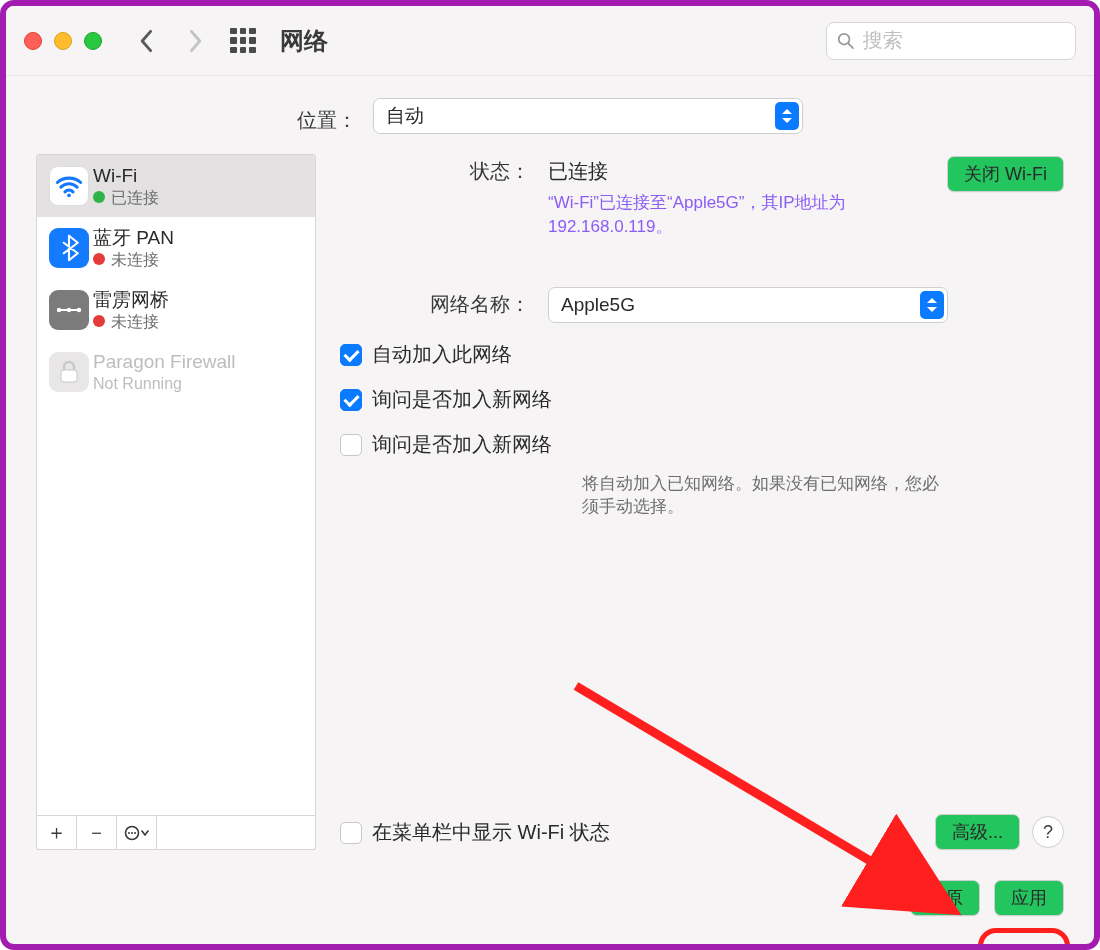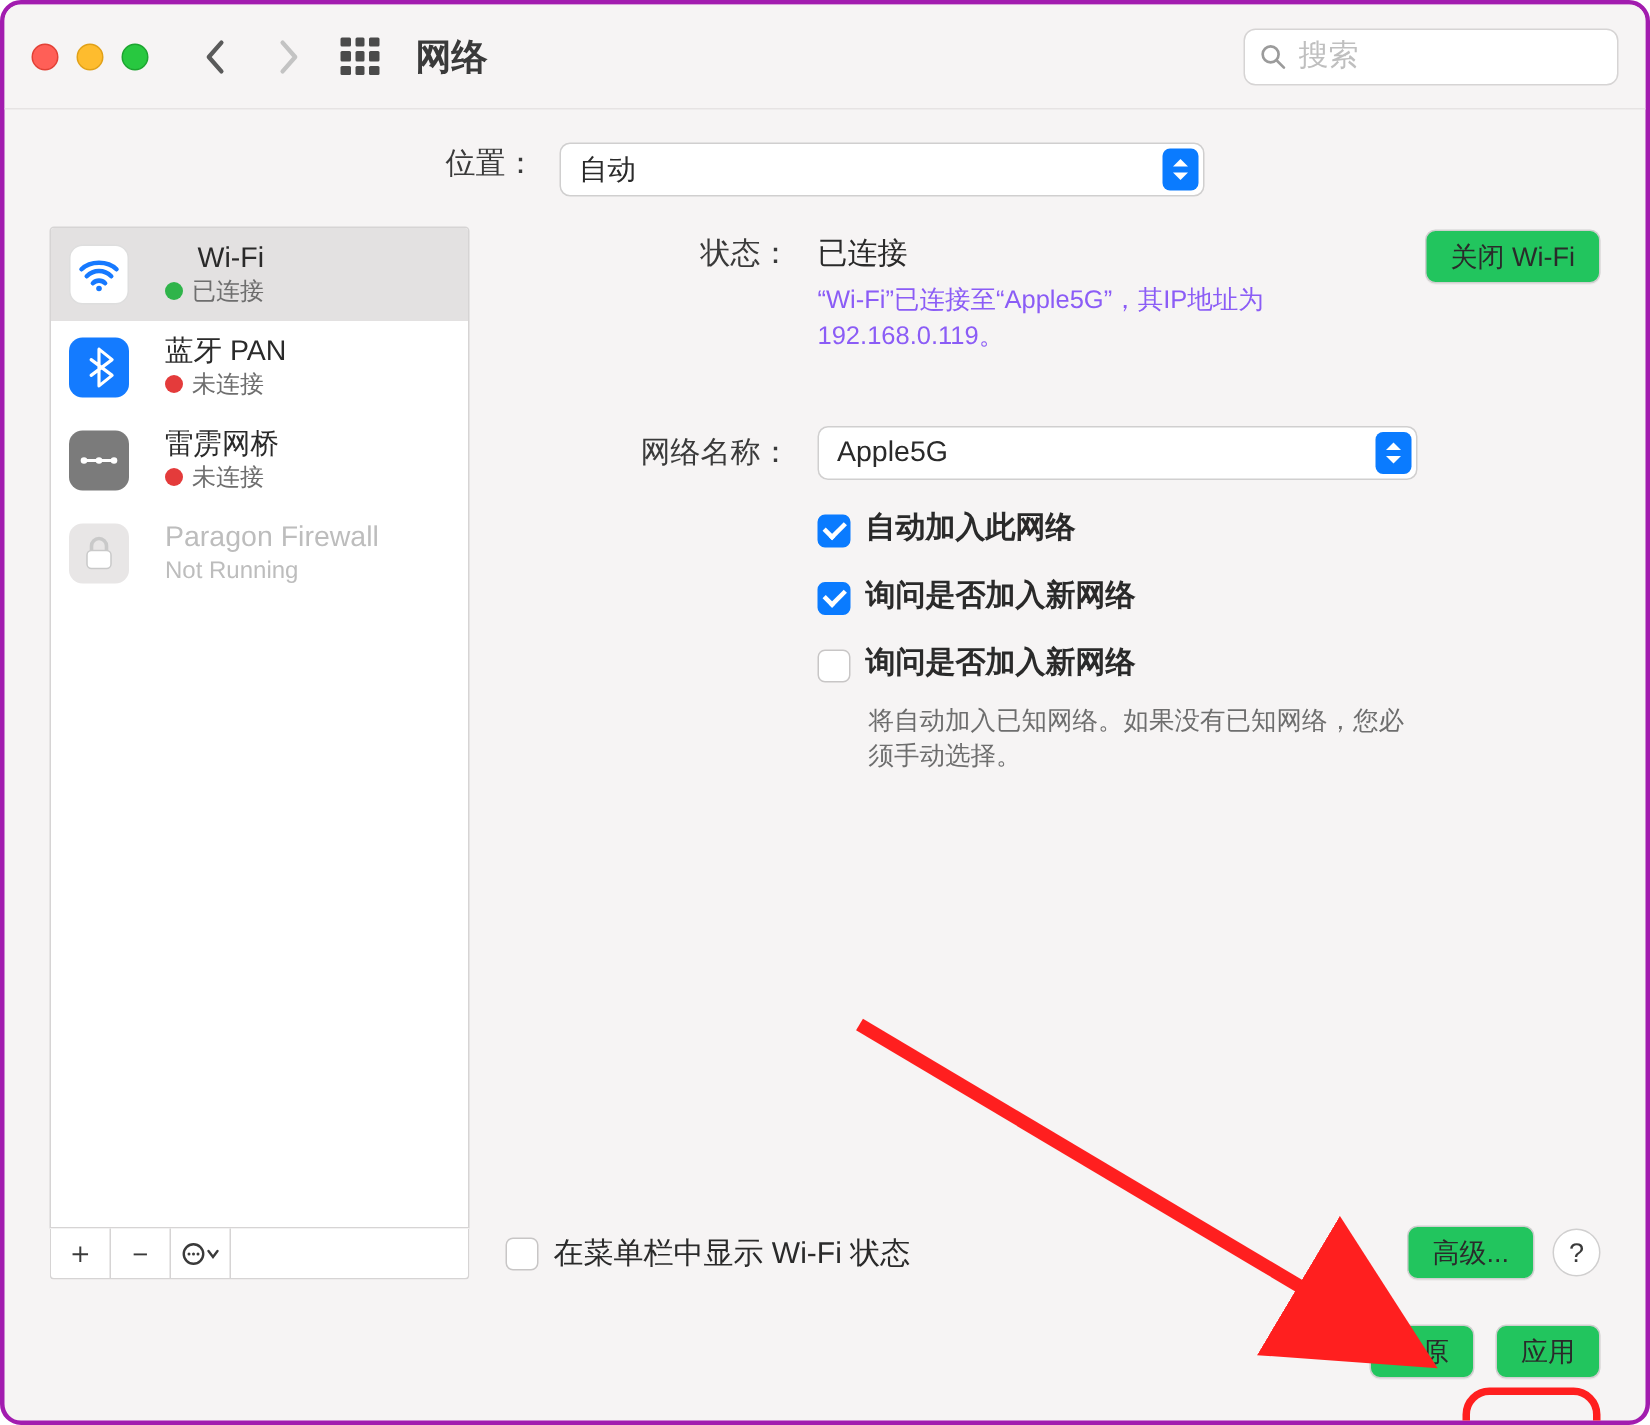--- a/index.html
+++ b/index.html
@@ -1,17 +1,17 @@
 <!DOCTYPE html>
 <html><head>
 <meta charset="utf-8">
 <style>
   * { box-sizing: border-box; margin: 0; padding: 0; }
   html, body { width: 1100px; height: 950px; background: #fff; font-family: -apple-system, "Helvetica Neue", Arial, sans-serif; font-size: 18px; color: #2a2a2a; }
-  .window { width: 1100px; height: 950px; border: 3px solid #a21caf; border-radius: 14px; overflow: hidden; background: #f6f4f4; display: flex; flex-direction: column; position: relative; }
+  .window { width: 1100px; height: 950px; border: 6px solid #a21caf; border-radius: 14px; overflow: hidden; background: #f6f4f4; display: flex; flex-direction: column; position: relative; }
 
   
   .toolbar { height: 70px; display: flex; align-items: center; padding: 0 18px; gap: 14px; background: #f6f4f4; border-bottom: 1px solid #e6e3e3; }
   .traffic { display: flex; gap: 12px; margin-right: 14px; }
   .dot { width: 18px; height: 18px; border-radius: 50%; }
   .dot.red { background: #ff5f57; border: 1px solid #e24136; }
   .dot.yellow { background: #febc2e; border: 1px solid #e1a118; }
   .dot.green { background: #28c840; border: 1px solid #1da530; }
   .nav-btn { width: 34px; height: 34px; display: flex; align-items: center; justify-content: center; color: #8a8a8a; border-radius: 6px; }
   .nav-btn.enabled { color: #4a4a4a; }
@@ -21,36 +21,36 @@
   .spacer { flex: 1; }
   .search { display: flex; align-items: center; background: #fff; border: 1px solid #d6d4d4; border-radius: 8px; height: 38px; padding: 0 10px; width: 250px; color: #9b9b9b; }
   .search svg { margin-right: 8px; }
   .search input { border: none; outline: none; background: transparent; font-size: 20px; color: #ef4444; width: 100%; }
   .search input::placeholder { color: #bfbfbf; }
 
   
   .content { flex: 1; padding: 22px 30px 28px 30px; display: flex; flex-direction: column; gap: 20px; position: relative; }
 
   
-  .location-row { display: flex; align-items: flex-start; justify-content: center; gap: 16px; }
+  .location-row { display: flex; align-items: flex-end; justify-content: center; gap: 16px; }
   .location-row .label { color: #3a3a3a; font-size: 20px; }
   .select { position: relative; background: #fff; border: 1px solid #d0cfcf; border-radius: 7px; height: 36px; display: flex; align-items: center; padding: 0 38px 0 12px; font-size: 19px; }
   .select .stepper { position: absolute; right: 3px; top: 3px; bottom: 3px; width: 24px; background: #0a7bff; border-radius: 5px; display: flex; flex-direction: column; align-items: center; justify-content: center; }
   .select .stepper::before, .select .stepper::after { content: ""; width: 0; height: 0; border-left: 5px solid transparent; border-right: 5px solid transparent; }
   .select .stepper::before { border-bottom: 5px solid #fff; margin-bottom: 2px; }
   .select .stepper::after  { border-top: 5px solid #fff; margin-top: 2px; }
   .location-select { width: 430px; }
 
   
   .panes { flex: 1; display: flex; gap: 24px; min-height: 0; }
 
   
   .sidebar { width: 280px; display: flex; flex-direction: column; }
   .service-list { flex: 1; background: #fff; border: 1px solid #d6d4d4; border-radius: 3px 3px 0 0; overflow: hidden; }
-  .service { display: flex; align-items: center; gap: 24px; padding: 10px 12px; text-align: right; }
+  .service { display: flex; align-items: center; gap: 4px; padding: 10px 12px; }
   .service.selected { background: #e3e1e1; }
   .svc-icon { width: 40px; height: 40px; border-radius: 9px; display: flex; align-items: center; justify-content: center; flex-shrink: 0; }
   .svc-meta { display: flex; flex-direction: column; line-height: 1.2; }
   .svc-name { font-size: 19px; color: #2a2a2a; }
   .svc-status { font-size: 16px; color: #6e6e6e; display: flex; align-items: center; gap: 6px; }
   .status-dot { width: 12px; height: 12px; border-radius: 50%; display: inline-block; }
   .status-dot.green { background: #2fb44a; }
   .status-dot.red { background: #e43b3b; }
   .service.dim .svc-name, .service.dim .svc-status { color: #bdbdbd; }
   .sidebar-toolbar { display: flex; border: 1px solid #d6d4d4; border-top: none; border-radius: 0 0 3px 3px; height: 34px; background: #fff; }
@@ -61,21 +61,21 @@
   
   .right { flex: 1; display: flex; flex-direction: column; gap: 10px; position: relative; }
   .row { display: flex; align-items: flex-start; gap: 18px; }
   .row .rlabel { width: 190px; text-align: right; font-size: 20px; color: #3a3a3a; padding-top: 4px; }
   .row .rvalue { flex: 1; }
   .status-val { font-size: 20px; padding-top: 4px; }
   .status-desc { color: #8b5cf6; font-size: 17px; margin-top: 6px; max-width: 420px; line-height: 1.4; }
   .btn { background: #22c55e; border: 1px solid #d0cfcf; border-radius: 7px; padding: 5px 16px; font-size: 18px; color: #2a2a2a; box-shadow: 0 1px 0 rgba(0,0,0,0.03); }
   .wifi-off { align-self: flex-start; margin-top: 2px; }
   .network-select { width: 400px; }
-  .chk-row { display: flex; align-items: flex-end; gap: 10px; margin-left: 208px; margin-top: 8px; font-weight: bold; }
+  .chk-row { display: flex; align-items: center; gap: 10px; margin-top: 8px; }
   .chk { width: 22px; height: 22px; border-radius: 5px; border: 1px solid #c8c6c6; background: #fff; display: inline-flex; align-items: center; justify-content: center; flex-shrink: 0; margin-top: 2px; }
   .chk.checked { background: #0a7bff; border-color: #0a7bff; }
   .chk.checked::after { content: ""; width: 6px; height: 11px; border-right: 3px solid #fff; border-bottom: 3px solid #fff; transform: rotate(45deg); margin-top: -3px; }
   .chk-label { font-size: 20px; }
   .chk-sub { color: #6e6e6e; font-size: 17px; margin-left: 242px; margin-top: 4px; max-width: 360px; line-height: 1.4; }
 
   .bottom-row { display: flex; align-items: center; gap: 12px; margin-top: auto; }
   .menubar-chk-wrap { display: flex; align-items: center; gap: 10px; }
   .help-btn { width: 32px; height: 32px; border-radius: 50%; border: 1px solid #d0cfcf; background: #fff; display: flex; align-items: center; justify-content: center; font-size: 18px; color: #3a3a3a; }
 

